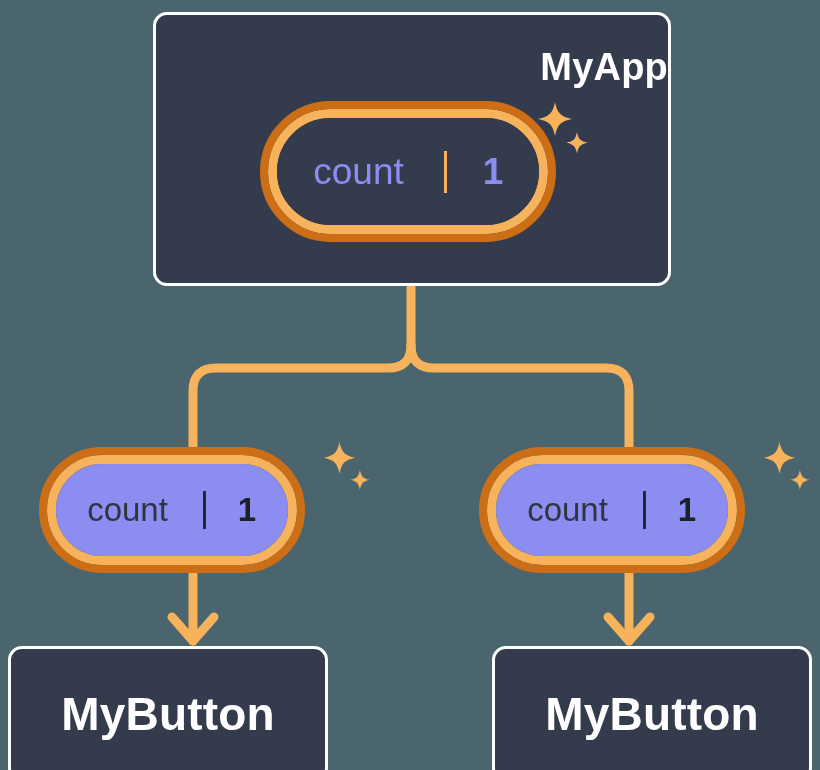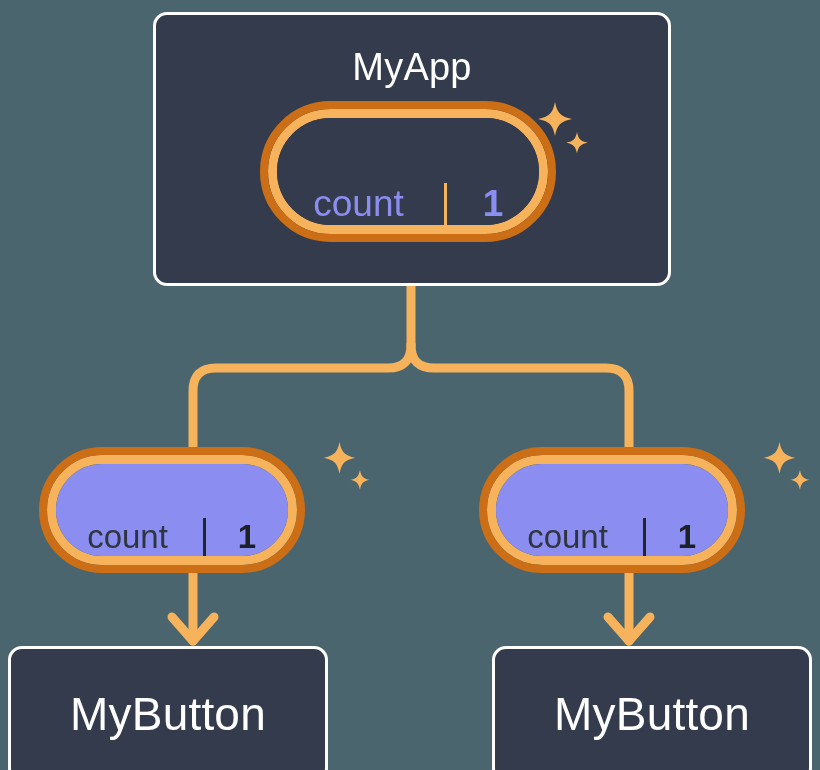--- a/index.html
+++ b/index.html
@@ -36,23 +36,23 @@
     position: absolute;
     box-sizing: border-box;
     background: #343b4c;
     border: 3px solid #ffffff;
     border-radius: 14px;
     z-index: 2;
   }
   .comp-title {
     color: #ffffff;
     font-size: 38px;
-    font-weight: 400;
+    font-weight: 700;
     letter-spacing: 0.2px;
-    text-align: center;
+    text-align: right;
     white-space: nowrap;
   }
 
   
   #root-card {
     left: 153px;
     top: 12px;
     width: 518px;
     height: 274px;
   }
@@ -82,21 +82,21 @@
     border-radius: 999px;
     
     border: 9px solid #f7b25c;
     outline: 8px solid #cc6e16;
     outline-offset: 0px;
     background: transparent;
   }
   .pill-inner {
     flex: 1;
     display: flex;
-    align-items: flex-end;
+    align-items: center;
     border-radius: 999px;
     overflow: hidden;
   }
   .pill-key, .pill-val {
     display: flex;
     align-items: center;
     justify-content: center;
     white-space: nowrap;
   }
   .pill-key { flex: 1 1 auto; }

